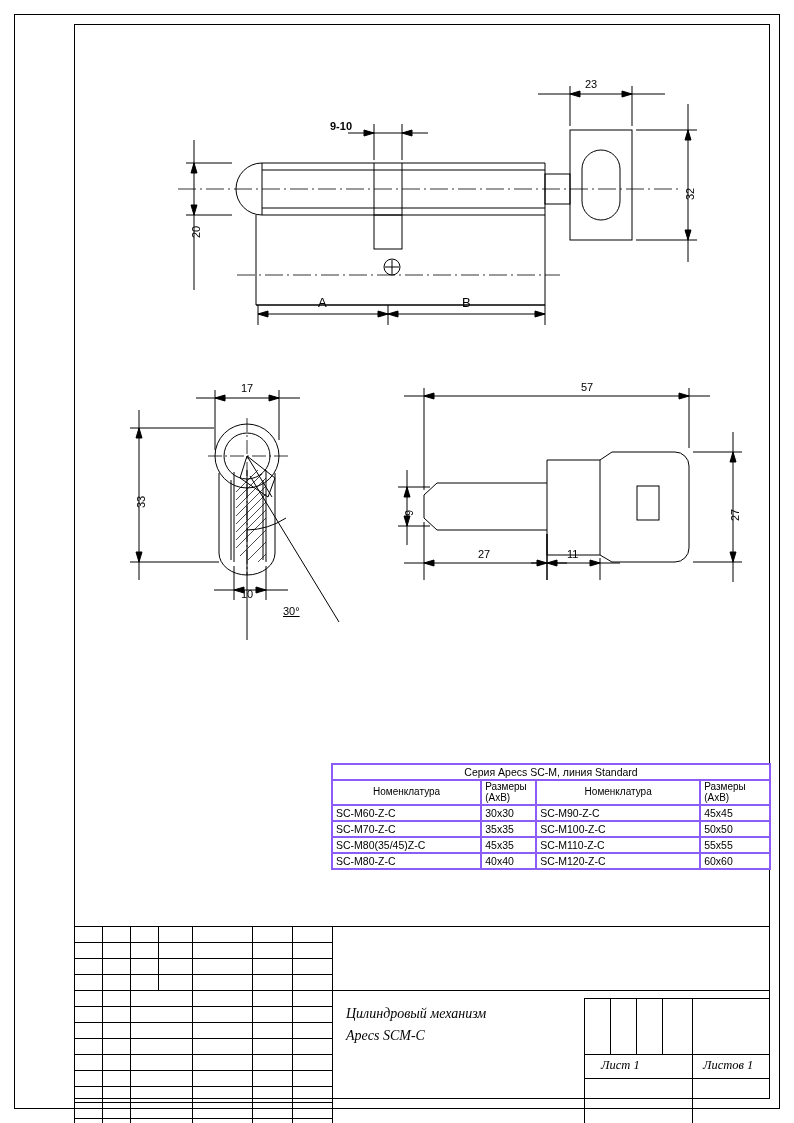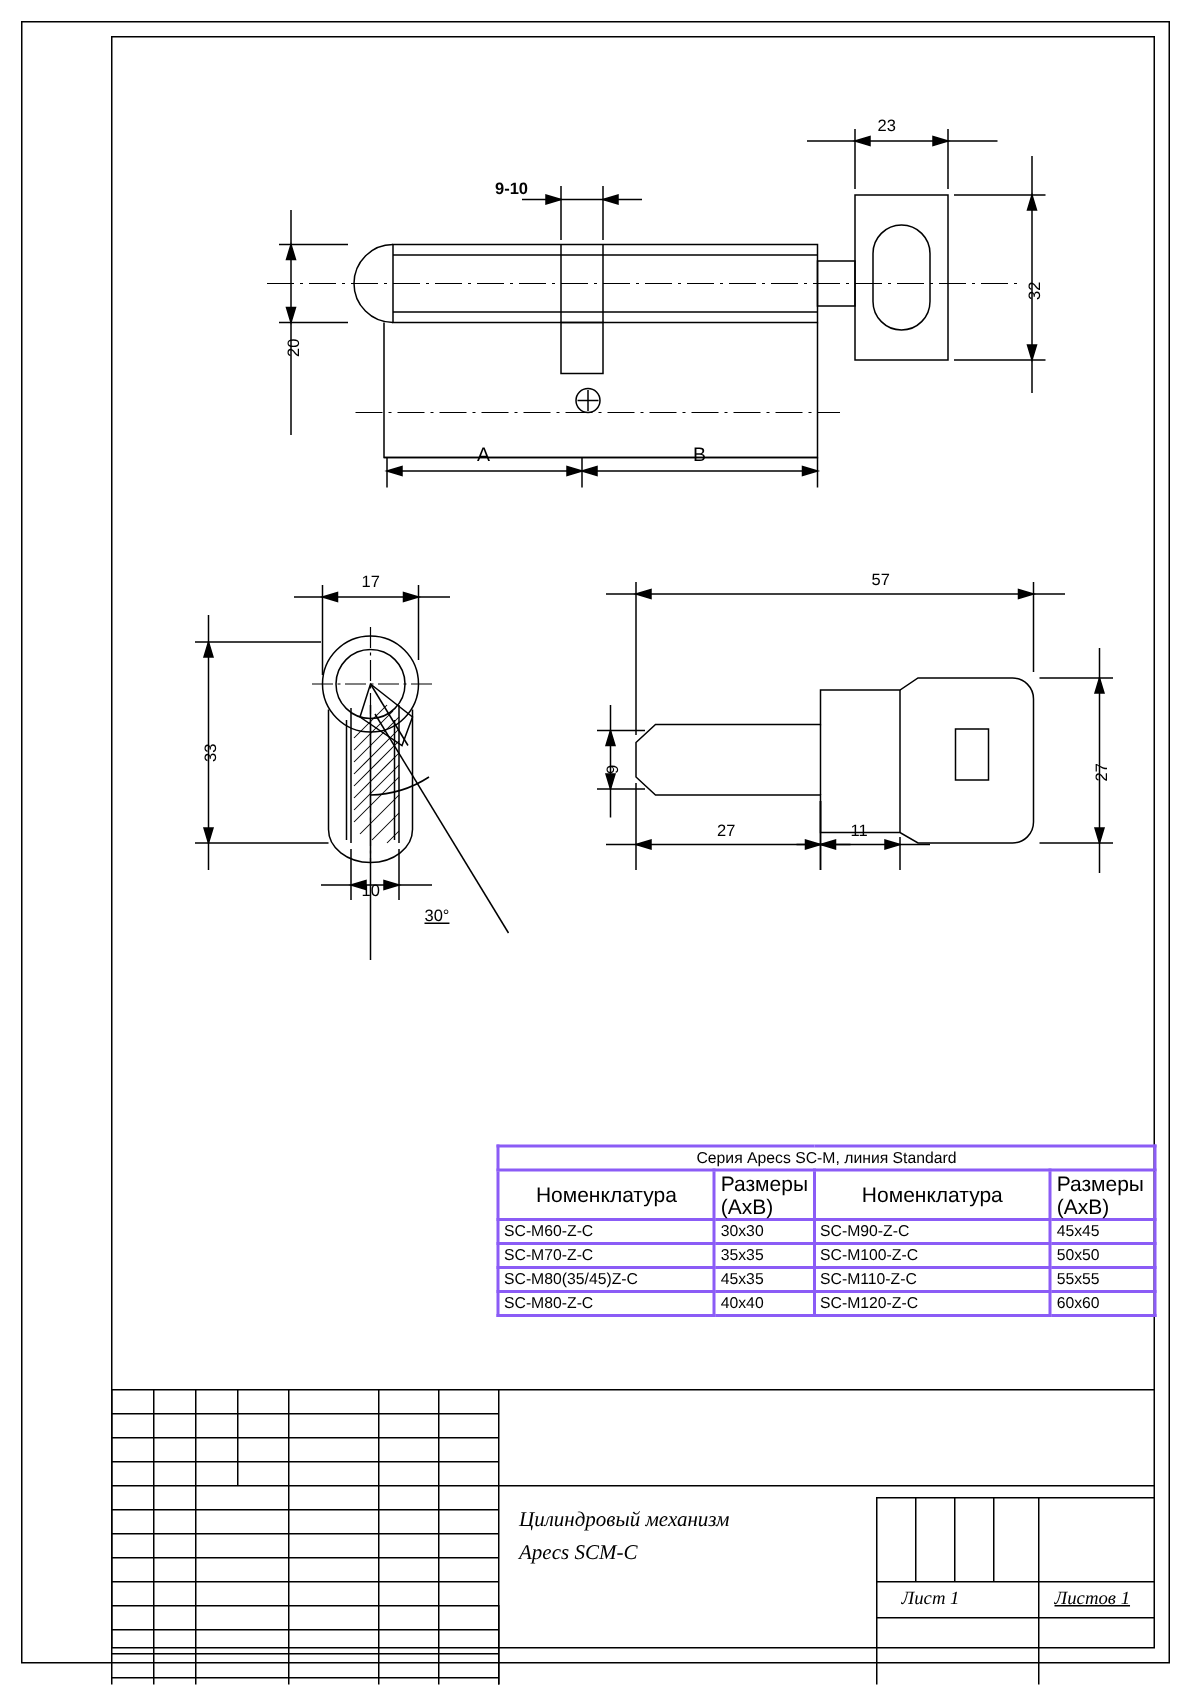--- a/index.html
+++ b/index.html
@@ -71,21 +71,21 @@
     box-sizing: border-box;
   }
   .spec-table .title-cell {
     text-align: center;
     font-size: 10.5px;
     height: 14px;
   }
   .spec-table .hdr {
     text-align: center;
     line-height: 1.05;
-    font-size: 14px;
+    font-size: 10px;
   }
   .spec-table .nom { width: 150px; text-align: left; }
   .spec-table .dim { width: 55px; text-align: left; }
   .spec-table .nom2 { width: 165px; text-align: left; }
   .spec-table .dim2 { width: 70px; text-align: left; }
 
   
   .titleblock {
     position: absolute;
     left: 74px;
@@ -417,16 +417,16 @@
     <div class="tb-line tb-v" style="left:510px; top:72px; height:129px;"></div>
     <div class="tb-line tb-v" style="left:536px; top:72px; height:56px;"></div>
     <div class="tb-line tb-v" style="left:562px; top:72px; height:56px;"></div>
     <div class="tb-line tb-v" style="left:588px; top:72px; height:56px;"></div>
     <div class="tb-line tb-v" style="left:618px; top:72px; height:129px;"></div>
     <div class="tb-line tb-v" style="left:258px; top:144px; height:57px;"></div>
 
     <div class="tb-text" style="left:272px; top:80px;">Цилиндровый механизм</div>
     <div class="tb-text" style="left:272px; top:102px;">Apecs SCM-C</div>
     <div class="tb-small" style="left:527px; top:132px;text-align:right;">Лист 1</div>
-    <div class="tb-small" style="left:629px; top:132px;text-decoration:underline;">Листов 1</div>
+    <div class="tb-small" style="left:629px; top:132px;">Листов 1</div>
   </div>
 
 </div>
 
 </body></html>

